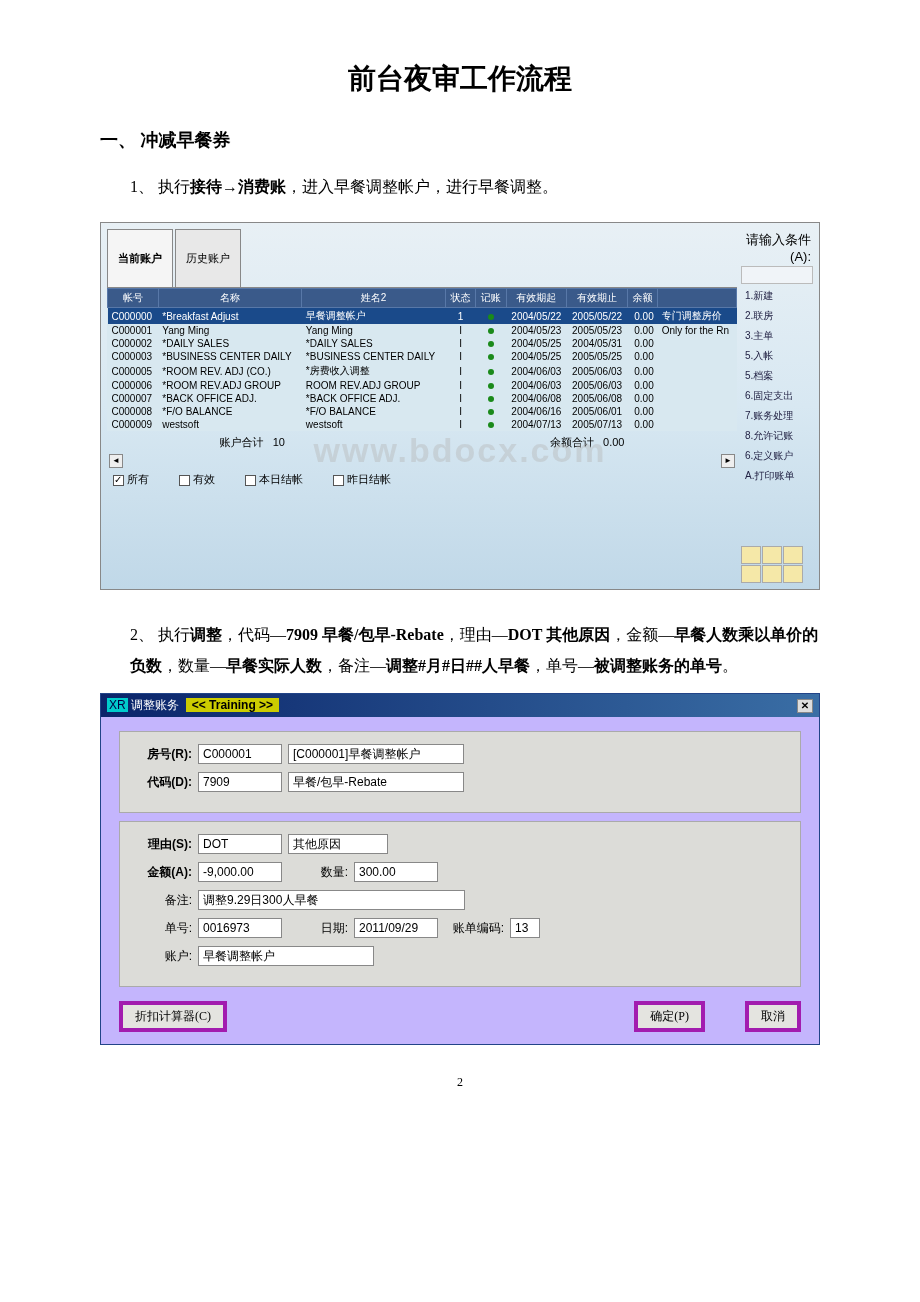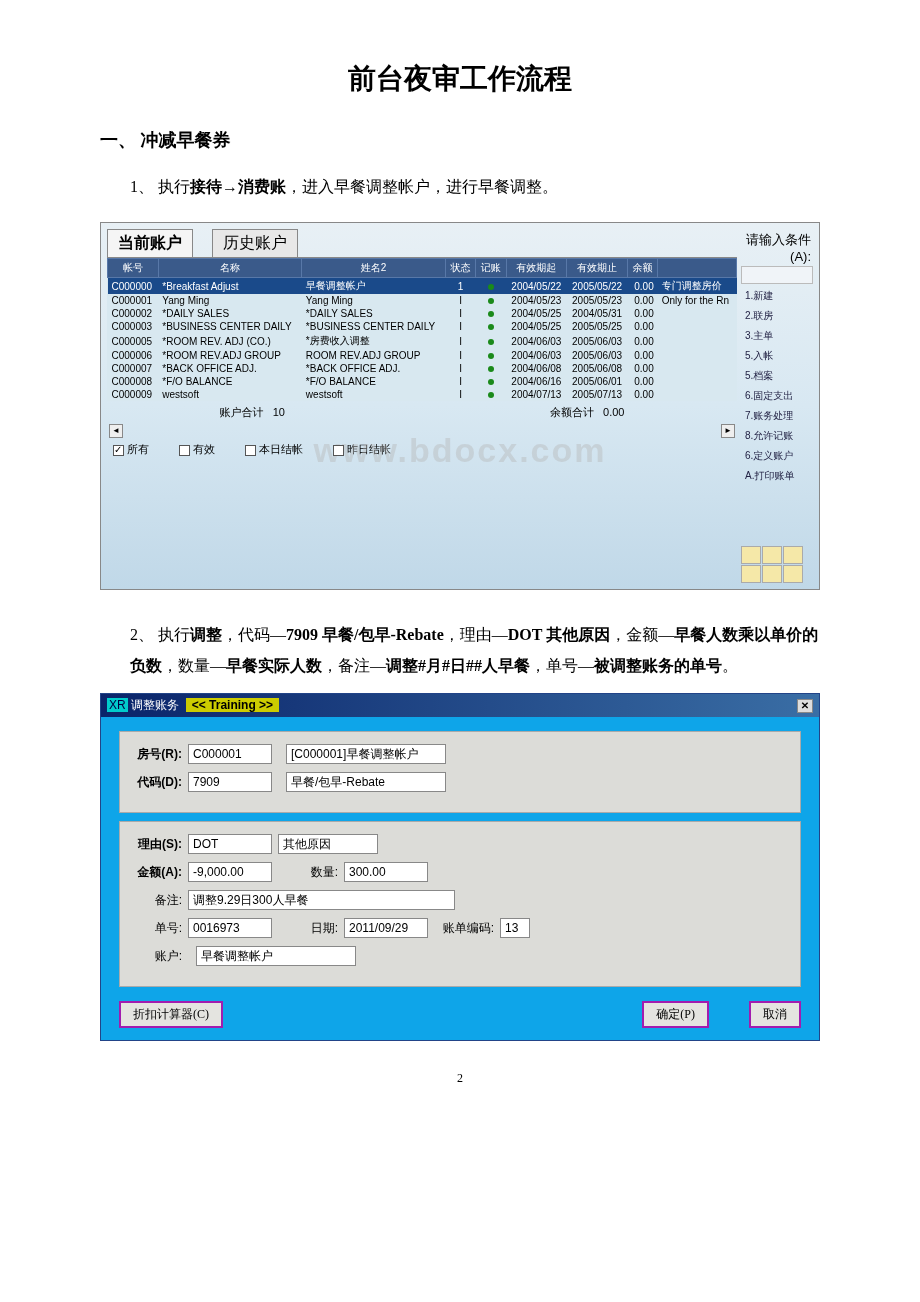--- a/index.html
+++ b/index.html
@@ -11,21 +11,21 @@
     
     .list-item { font-size: 16px; margin-left: 30px; margin-bottom: 12px; line-height: 1.9; }
     .bold { font-weight: bold; }
     
     
     .win1 { border: 1px solid #888; margin: 20px 0 30px 0; background: linear-gradient(to bottom, #e8f0f5, #d8e8f2 50%, #c0d8e8); position: relative; font-family: "Tahoma", "SimSun", sans-serif; font-size: 10px; padding: 6px; }
     .win1-inner { display: flex; gap: 4px; }
     .win1-main { flex: 1; }
     
     .tabs1 { display: flex; border-bottom: 1px solid #888; }
-    .tab1 { padding: 3px 10px; border: 1px solid #888; border-bottom: none; background: #e8e8e8; margin-right: 19px; font-size: 16px; }
+    .tab1 { padding: 21px 10px; border: 1px solid #888; border-bottom: none; background: #e8e8e8; margin-right: 2px; font-size: 11px; }
     .tab1.active { background: #f5f5f5; font-weight: bold; }
     
     .tbl1 { width: 100%; border-collapse: collapse; background: #d8e8f0; }
     .tbl1 th { background: #3a5a8a; color: #fff; font-weight: normal; font-size: 10px; padding: 2px 4px; border: 1px solid #5878a8; text-align: center; }
     .tbl1 td { font-size: 10px; padding: 1px 4px; border: none; white-space: nowrap; }
     .tbl1 tr.sel td { background: #1a4a8a; color: #fff; }
     .tbl1 td.c { text-align: center; }
     .tbl1 td.r { text-align: right; }
     .dot { display: inline-block; width: 6px; height: 6px; border-radius: 50%; background: #1a8a1a; }
     
@@ -42,39 +42,39 @@
     .chk.on::after { content: "✓"; position: absolute; left: 0; top: -2px; font-size: 10px; }
     
     .side1 { width: 72px; display: flex; flex-direction: column; gap: 0; font-size: 10px; }
     .side-top { text-align: right; font-size: 13px; padding: 2px; }
     .side-ico { height: 18px; border: 1px solid #bbb; margin-bottom: 2px; background: #f0f4f8; }
     .side-btn { padding: 3px 4px; text-align: left; font-size: 10px; color: #224; }
     .side-icos-btm { display: flex; flex-wrap: wrap; gap: 1px; margin-top: auto; padding-top: 60px; }
     .side-icos-btm .mini { width: 20px; height: 18px; border: 1px solid #aaa; background: #f5e8a8; }
     
     
-    .win2 { border: 1px solid #224488; margin: 10px 0 30px 0; background: #0ea5e9; font-family: "Tahoma", "SimSun", sans-serif; }
+    .win2 { border: 1px solid #224488; margin: 10px 0 30px 0; background: #c4b5fd; font-family: "Tahoma", "SimSun", sans-serif; }
     .win2-title { background: linear-gradient(to right, #0a246a, #3a6ea5); color: #fff; padding: 3px 6px; font-size: 12px; display: flex; justify-content: space-between; align-items: center; }
     .win2-title .yel { background: #cccc00; color: #000; padding: 0 6px; font-weight: bold; }
     .win2-x { width: 16px; height: 14px; background: #ddd; color: #000; border: 1px solid #888; text-align: center; line-height: 12px; font-size: 10px; font-weight: bold; }
     .win2-body { padding: 14px 18px 12px 18px; font-size: 12px; }
     
-    .frm-group { border: 1px solid #aaa; padding: 12px 0; margin-bottom: 8px; background: #dcdcd8; }
+    .frm-group { border: 1px solid #aaa; padding: 12px 10px; margin-bottom: 8px; background: #dcdcd8; }
     .frm-row { display: flex; align-items: center; margin-bottom: 8px; gap: 6px; }
     .frm-lbl { width: 62px; text-align: right; font-weight: bold; font-size: 12px; }
     .frm-lbl2 { width: 60px; text-align: right; font-size: 12px; }
     .inp { border: 1px solid #888; background: #fff; padding: 2px 4px; font-size: 12px; font-family: "SimSun", sans-serif; }
     .inp.w90 { width: 84px; }
     .inp.w100 { width: 100px; }
-    .inp.w150 { width: 160px; margin-left: 8px; }
+    .inp.w150 { width: 176px; }
     .inp.w200 { width: 267px; }
     .inp.r { }
     .inp.sm { width: 30px; }
     
-    .btn2 { border: 2px solid #a21caf; background: #e4e4e0; padding: 3px 12px; font-size: 12px; font-family: "SimSun"; }
+    .btn2 { border: 4px solid #a21caf; background: #e4e4e0; padding: 3px 12px; font-size: 12px; font-family: "SimSun"; }
     .btn-row2 { display: flex; justify-content: space-between; align-items: center; padding: 6px 0 0 0; }
     .btn-row2 .rbtns { display: flex; gap: 40px; }
     
     .page-num { text-align: center; font-size: 12px; margin-top: 20px; }
   </style>
 </head>
 <body>
 
 <h1 class="title">前台夜审工作流程</h1>
 

